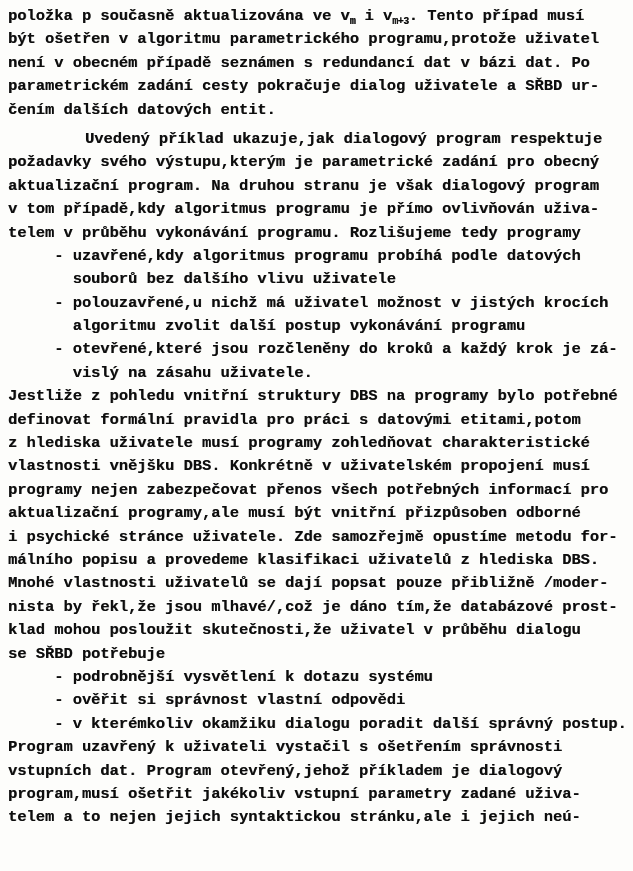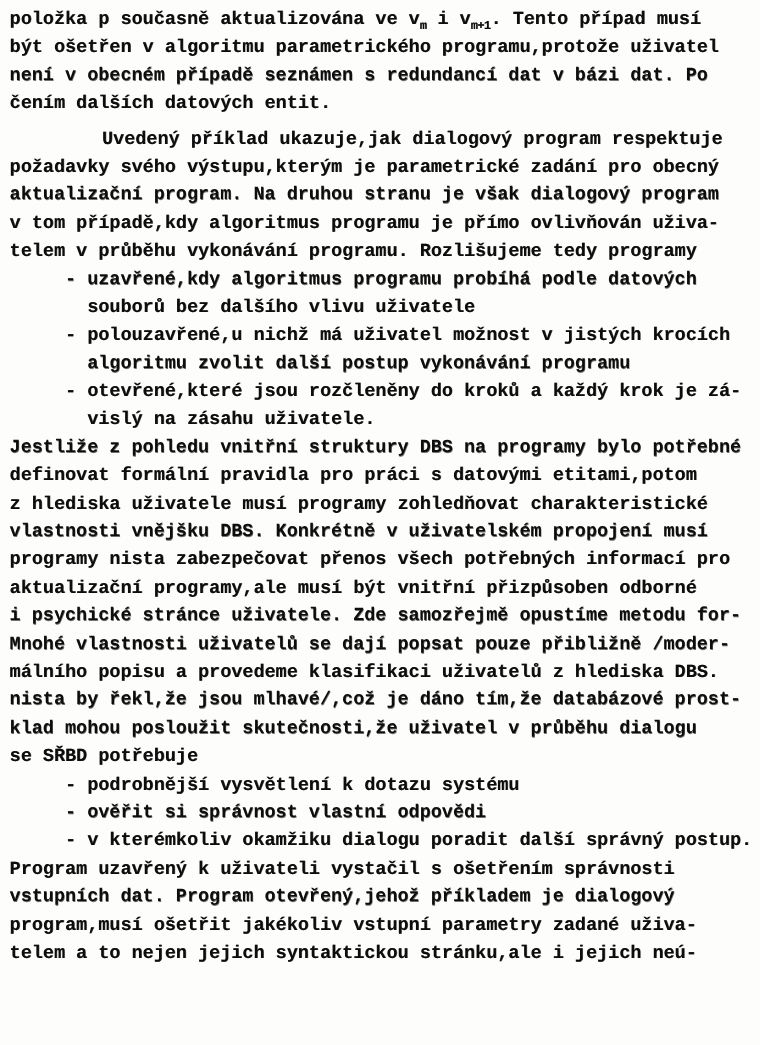--- a/index.html
+++ b/index.html
@@ -36,45 +36,46 @@
     font-size: 10px;
     vertical-align: -4px;
     letter-spacing: -0.5px;
   }
 </style>
 </head>
 <body>
 
 <div class="page">
 
-  <div class="line"><span>položka p současně aktualizována ve v</span><span class="sub">m</span><span> i v</span><span class="sub">m+1</span><span>. Tento případ musí</span></div>
+  <div class="line"><span>položka p současně aktualizována ve v</span><span class="sub">m</span><span> i v</span><span class="sub">m+3</span><span>. Tento případ musí</span></div>
 
   <div class="line">být ošetřen v algoritmu parametrického programu,protože uživatel</div>
   <div class="line">není v obecném případě seznámen s redundancí dat v bázi dat. Po</div>
+  <div class="line">parametrickém zadání cesty pokračuje dialog uživatele a SŘBD ur-</div>
   <div class="line">čením dalších datových entit.</div>
   <div class="line para-gap">     Uvedený příklad ukazuje,jak dialogový program respektuje</div>
   <div class="line">požadavky svého výstupu,kterým je parametrické zadání pro obecný</div>
   <div class="line">aktualizační program. Na druhou stranu je však dialogový program</div>
   <div class="line">v tom případě,kdy algoritmus programu je přímo ovlivňován uživa-</div>
   <div class="line">telem v průběhu vykonávání programu. Rozlišujeme tedy programy</div>
   <div class="line">     - uzavřené,kdy algoritmus programu probíhá podle datových</div>
   <div class="line">       souborů bez dalšího vlivu uživatele</div>
   <div class="line">     - polouzavřené,u nichž má uživatel možnost v jistých krocích</div>
   <div class="line">       algoritmu zvolit další postup vykonávání programu</div>
   <div class="line">     - otevřené,které jsou rozčleněny do kroků a každý krok je zá-</div>
   <div class="line">       vislý na zásahu uživatele.</div>
   <div class="line">Jestliže z pohledu vnitřní struktury DBS na programy bylo potřebné</div>
   <div class="line">definovat formální pravidla pro práci s datovými etitami,potom</div>
   <div class="line">z hlediska uživatele musí programy zohledňovat charakteristické</div>
   <div class="line">vlastnosti vnějšku DBS. Konkrétně v uživatelském propojení musí</div>
-  <div class="line">programy nista zabezpečovat přenos všech potřebných informací pro</div>
+  <div class="line">programy nejen zabezpečovat přenos všech potřebných informací pro</div>
   <div class="line">aktualizační programy,ale musí být vnitřní přizpůsoben odborné</div>
   <div class="line">i psychické stránce uživatele. Zde samozřejmě opustíme metodu for-</div>
+  <div class="line">málního popisu a provedeme klasifikaci uživatelů z hlediska DBS.</div>
   <div class="line">Mnohé vlastnosti uživatelů se dají popsat pouze přibližně /moder-</div>
-  <div class="line">málního popisu a provedeme klasifikaci uživatelů z hlediska DBS.</div>
   <div class="line">nista by řekl,že jsou mlhavé/,což je dáno tím,že databázové prost-</div>
   <div class="line">klad mohou posloužit skutečnosti,že uživatel v průběhu dialogu</div>
   <div class="line">se SŘBD potřebuje</div>
   <div class="line">     - podrobnější vysvětlení k dotazu systému</div>
   <div class="line">     - ověřit si správnost vlastní odpovědi</div>
   <div class="line">     - v kterémkoliv okamžiku dialogu poradit další správný postup.</div>
   <div class="line">Program uzavřený k uživateli vystačil s ošetřením správnosti</div>
   <div class="line">vstupních dat. Program otevřený,jehož příkladem je dialogový</div>
   <div class="line">program,musí ošetřit jakékoliv vstupní parametry zadané uživa-</div>
   <div class="line">telem a to nejen jejich syntaktickou stránku,ale i jejich neú-</div>

